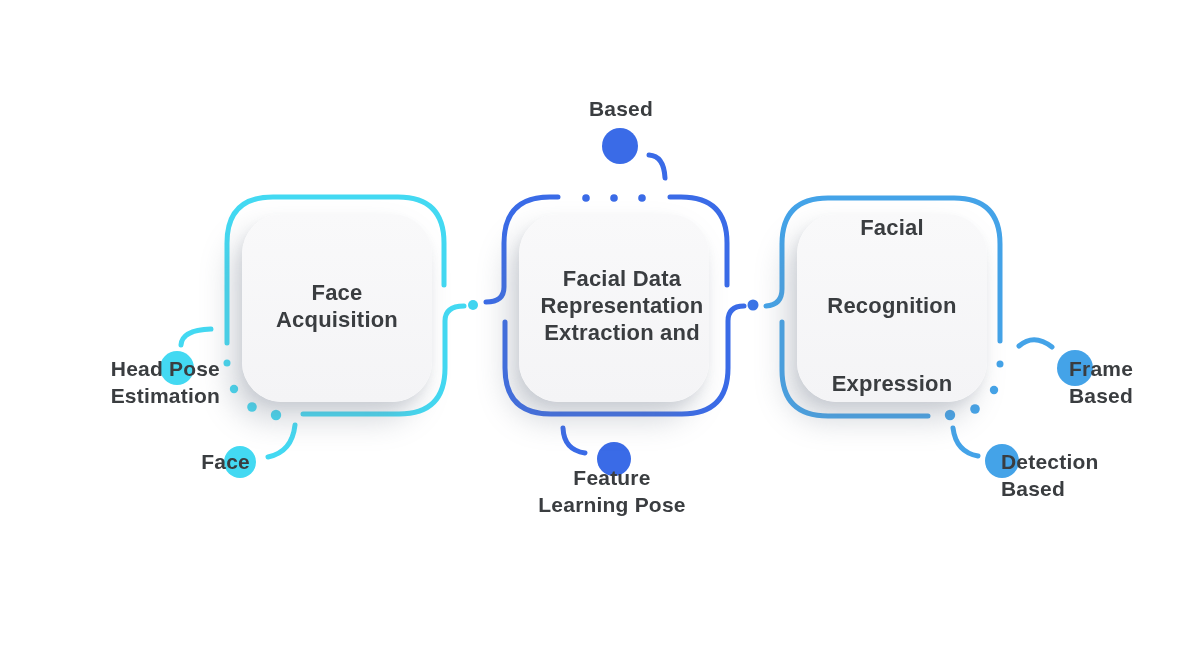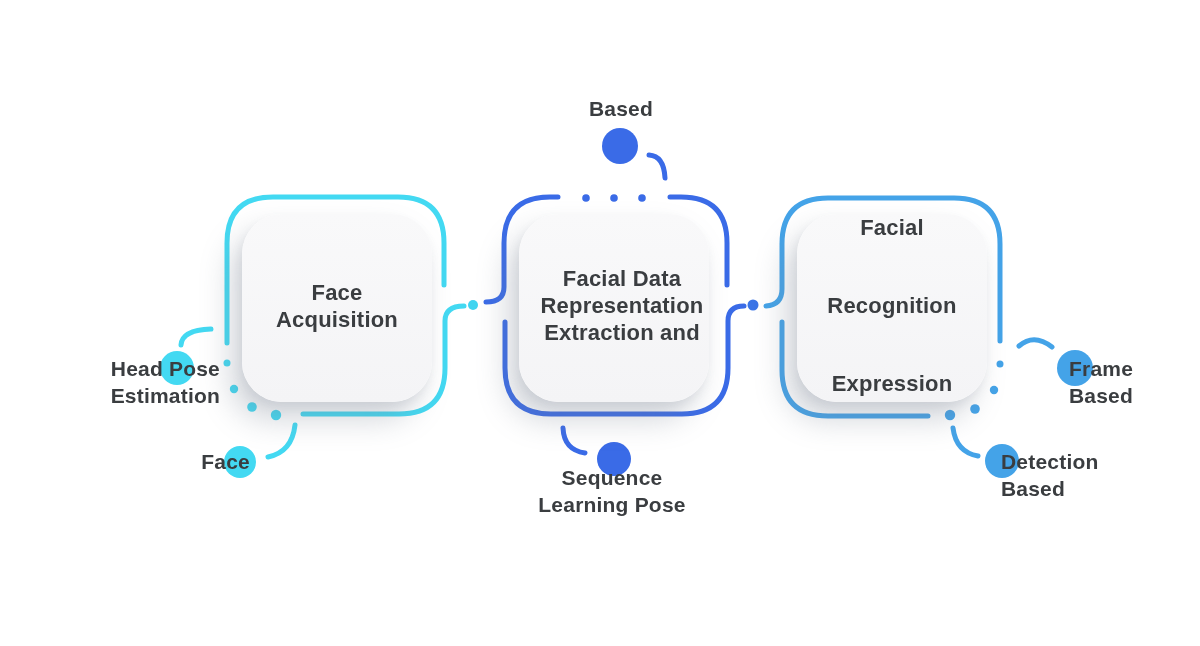--- a/index.html
+++ b/index.html
@@ -114,21 +114,21 @@
     <div>Head Pose</div>
     <div>Estimation</div>
   </div>
   <div class="sat sat-face-detection">
     <div>Face</div>
   </div>
   <div class="sat sat-appearance">
     <div>Based</div>
   </div>
   <div class="sat sat-feature">
-    <div>Sequence</div>
+    <div>Feature</div>
     <div>Learning Pose</div>
   </div>
   <div class="sat sat-frame">
     <div>Frame</div>
     <div>Based</div>
   </div>
   <div class="sat sat-sequence">
     <div>Detection</div>
     <div>Based</div>
   </div>

